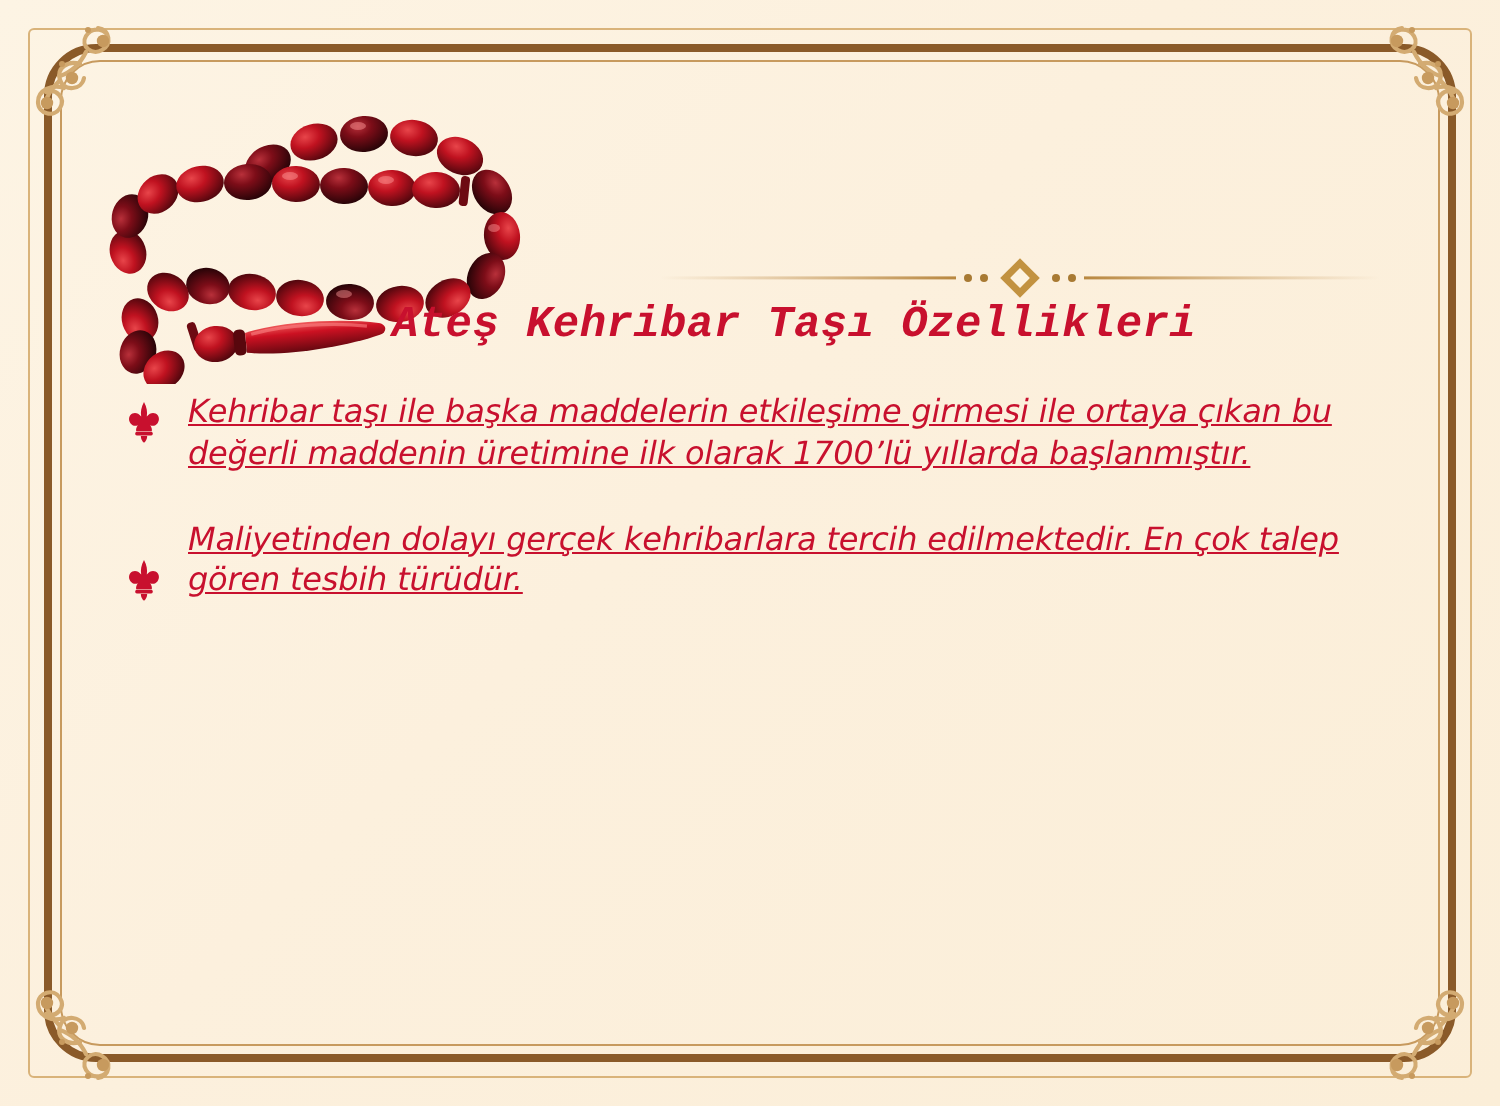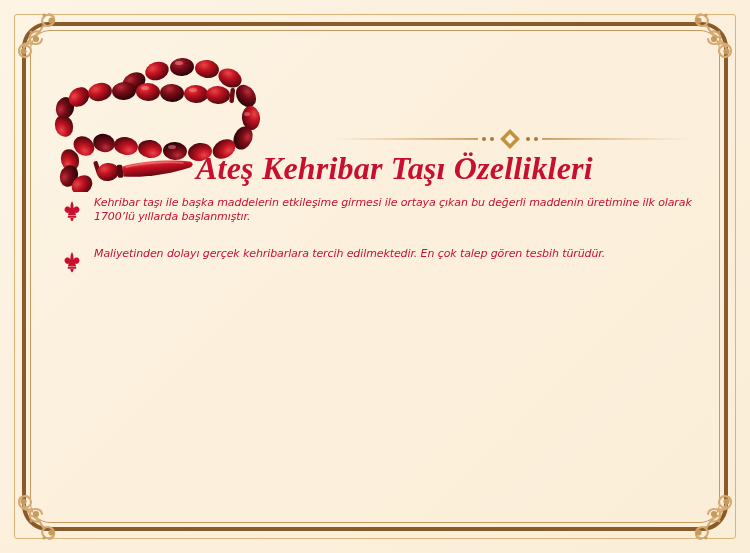--- a/index.html
+++ b/index.html
@@ -88,24 +88,24 @@
     pointer-events: none;
   }
   .divider svg { display: block; width: 360px; height: 22px; }
 
   
   .title {
     position: absolute;
     left: 196px;
     top: 150px;
     width: 520px;
-    font-family: Liberation Serif, serif;
+    font-family: Liberation Mono, monospace;
     font-style: italic;
     font-weight: bold;
-    font-size: 32px;
+    font-size: 22px;
     letter-spacing: 0.2px;
     color: #c8102e;
     white-space: nowrap;
   }
 
   
   .bullets {
     position: absolute;
     left: 62px;
     top: 196px;
@@ -121,24 +121,25 @@
     width: 20px;
     height: 22px;
     margin-top: 4px;
     margin-right: 12px;
   }
   .bullet-mark svg { display: block; width: 20px; height: 22px; }
   .bullet-text {
     flex: 1 1 auto;
     font-family: "DejaVu Sans", sans-serif;
     font-style: italic;
-    font-size: 11px;
+    font-size: 16px;
     line-height: 1.30;
     color: #c8102e;
     letter-spacing: -0.1px;
+    text-decoration: underline;
   }
 </style>
 </head>
 <body>
 
 <div class="page">
 
   <div class="frame-outer"></div>
   <div class="frame-mid"></div>
   <div class="frame-inner"></div>
@@ -331,21 +332,21 @@
             <path d="M10 1 C8.6 3.6 8.2 6.0 8.6 8.2 C7.2 6.6 5.6 6.1 4.2 6.8 C2.4 7.7 2.0 10.0 3.2 11.6 C4.1 12.8 5.6 13.2 6.9 12.6 C6.2 13.6 5.9 14.6 6.1 15.6 L13.9 15.6 C14.1 14.6 13.8 13.6 13.1 12.6 C14.4 13.2 15.9 12.8 16.8 11.6 C18.0 10.0 17.6 7.7 15.8 6.8 C14.4 6.1 12.8 6.6 11.4 8.2 C11.8 6.0 11.4 3.6 10 1 Z"></path>
             <rect x="5.6" y="15.9" width="8.8" height="1.8" rx="0.8"></rect>
             <path d="M8.4 18.0 C8.4 19.4 9.0 20.6 10 21.4 C11.0 20.6 11.6 19.4 11.6 18.0 Z"></path>
           </g>
         </svg>
       </span>
       <span class="bullet-text">Kehribar taşı ile başka maddelerin etkileşime girmesi ile ortaya çıkan bu değerli maddenin üretimine ilk olarak 1700’lü yıllarda başlanmıştır.</span>
     </div>
 
 
-    <div class="bullet-row" style="margin-top:16px;">
+    <div class="bullet-row" style="margin-top:16px;align-items:flex-end;">
       <span class="bullet-mark">
         <svg viewBox="0 0 20 22" xmlns="http://www.w3.org/2000/svg">
           <g fill="#c8102e">
             <path d="M10 1 C8.6 3.6 8.2 6.0 8.6 8.2 C7.2 6.6 5.6 6.1 4.2 6.8 C2.4 7.7 2.0 10.0 3.2 11.6 C4.1 12.8 5.6 13.2 6.9 12.6 C6.2 13.6 5.9 14.6 6.1 15.6 L13.9 15.6 C14.1 14.6 13.8 13.6 13.1 12.6 C14.4 13.2 15.9 12.8 16.8 11.6 C18.0 10.0 17.6 7.7 15.8 6.8 C14.4 6.1 12.8 6.6 11.4 8.2 C11.8 6.0 11.4 3.6 10 1 Z"></path>
             <rect x="5.6" y="15.9" width="8.8" height="1.8" rx="0.8"></rect>
             <path d="M8.4 18.0 C8.4 19.4 9.0 20.6 10 21.4 C11.0 20.6 11.6 19.4 11.6 18.0 Z"></path>
           </g>
         </svg>
       </span>
       <span class="bullet-text">Maliyetinden dolayı gerçek kehribarlara tercih edilmektedir. En çok talep gören tesbih türüdür.</span>

